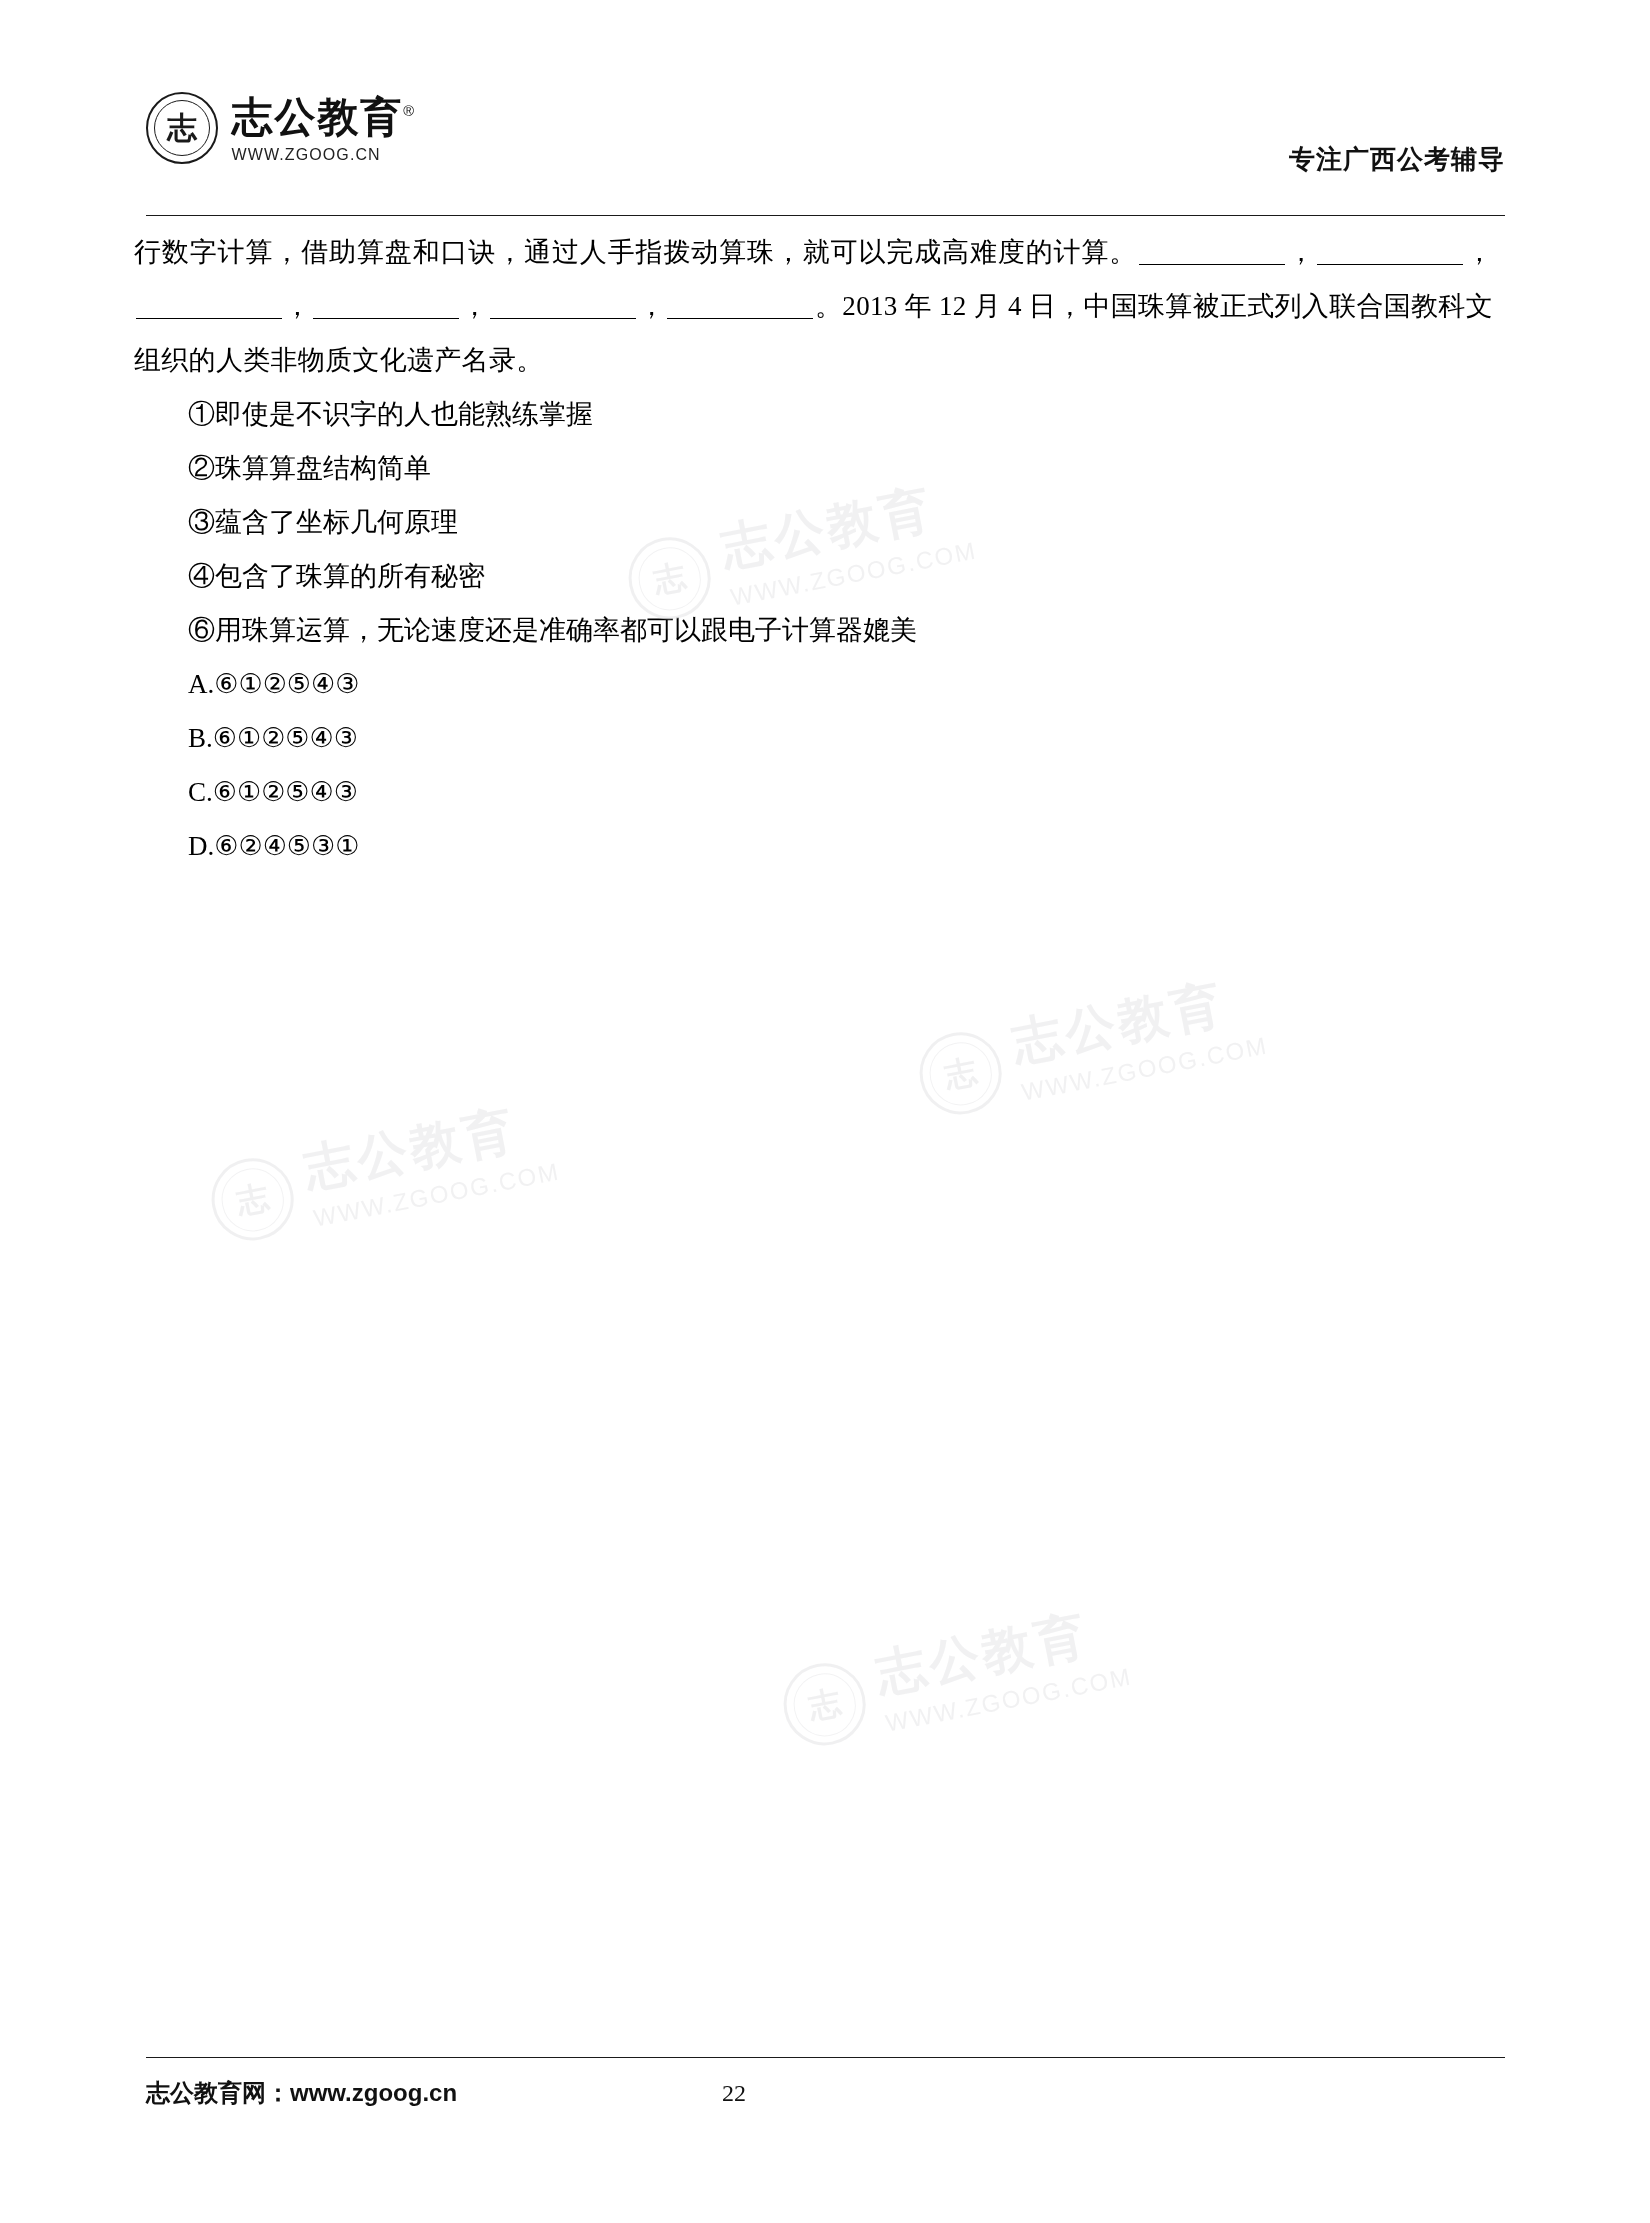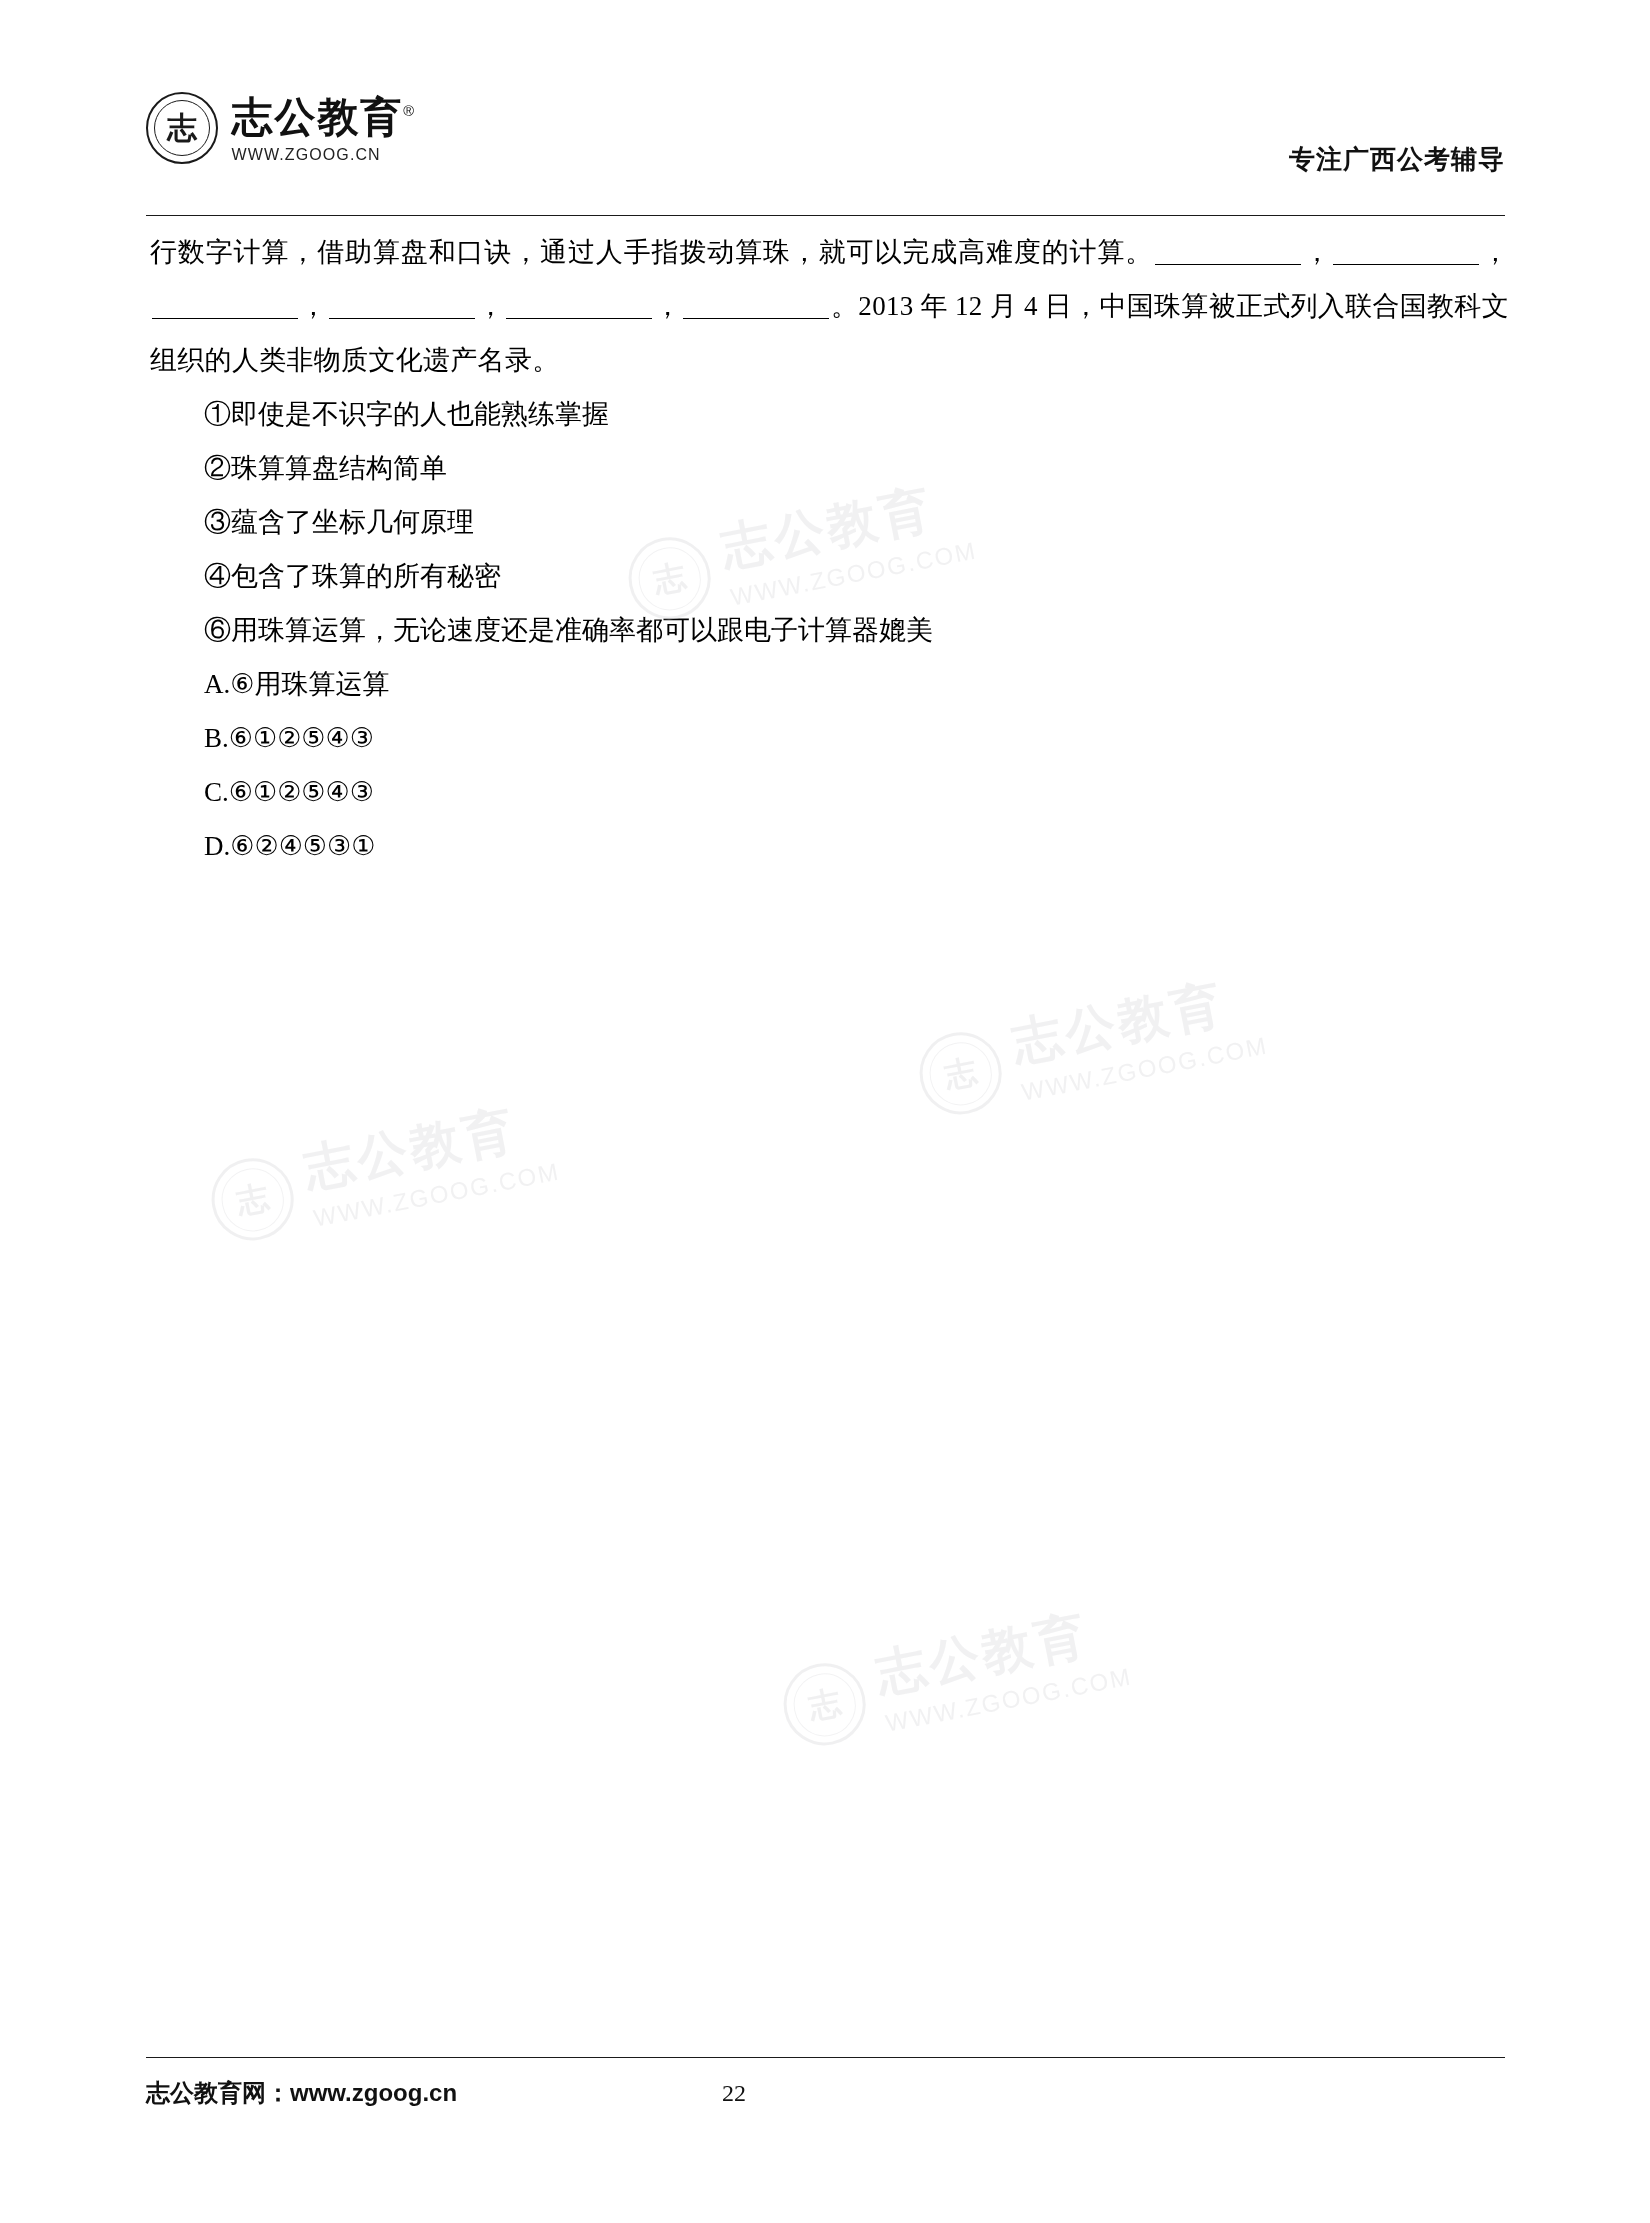--- a/index.html
+++ b/index.html
@@ -106,21 +106,21 @@
     position: absolute;
     left: 146px;
     top: 215px;
     width: 1359px;
     height: 1px;
     background: #1a1a1a;
   }
   
   .content {
     position: absolute;
-    left: 150px;
+    left: 134px;
     top: 225px;
     width: 1359px;
   }
   .para {
     font-size: 27px;
     line-height: 54px;
     text-align: justify;
     text-justify: inter-ideograph;
     letter-spacing: 0.3px;
     margin: 0;
@@ -256,21 +256,21 @@
   <div class="content">
 
     <p class="para"><span>行数字计算，借助算盘和口诀，通过人手指拨动算珠，就可以完成高难度的计算。</span><span class="blank"></span><span>，</span><span class="blank"></span><span>，</span><span class="blank"></span><span>，</span><span class="blank"></span><span>，</span><span class="blank"></span><span>，</span><span class="blank"></span><span>。2013 年 12 月 4 日，中国珠算被正式列入联合国教科文组织的人类非物质文化遗产名录。</span></p>
 
     <p class="item">①即使是不识字的人也能熟练掌握</p>
     <p class="item">②珠算算盘结构简单</p>
     <p class="item">③蕴含了坐标几何原理</p>
     <p class="item">④包含了珠算的所有秘密</p>
     <p class="item">⑥用珠算运算，无论速度还是准确率都可以跟电子计算器媲美</p>
 
-    <p class="opt">A.⑥用珠算运算</p>
+    <p class="opt">A.⑥①②⑤④③</p>
     <p class="opt">B.⑥①②⑤④③</p>
     <p class="opt">C.⑥①②⑤④③</p>
     <p class="opt">D.⑥②④⑤③①</p>
   </div>
 
   <div class="wm" style="left:621px; top:543px;">
     <div class="wm-inner">
       <div class="wm-ring">
           <span>志</span>
         </div>

